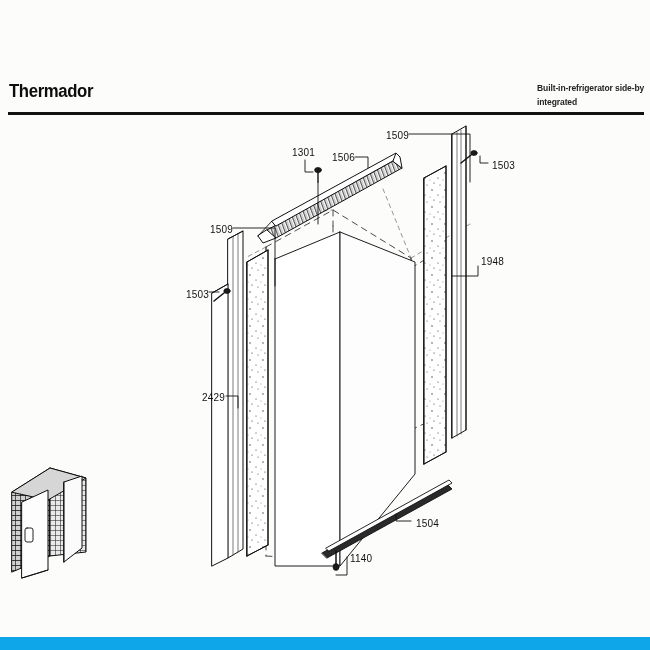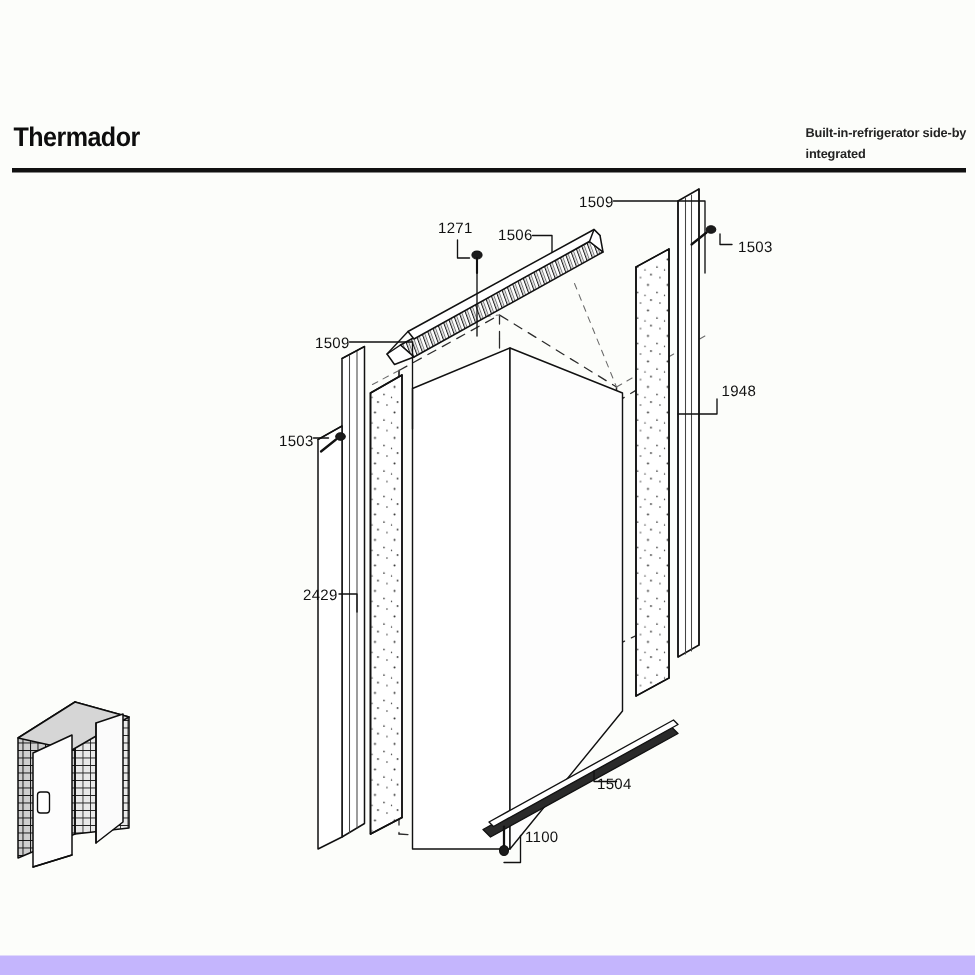--- a/index.html
+++ b/index.html
@@ -4,21 +4,21 @@
 <style>
   html, body {
     margin: 0;
     padding: 0;
     background: #ffffff;
   }
   #page {
     position: relative;
     width: 650px;
     height: 650px;
-    background: #c4b5fd;
+    background: #0ea5e9;
     overflow: hidden;
     font-family: "Liberation Sans", sans-serif;
   }
   
   #scan-bg {
     position: absolute;
     left: 0; top: 0;
     width: 650px; height: 637px;
     background: #fcfdfa;
   }
@@ -268,25 +268,25 @@
         <path d="M64 482 L82 476 L82 548 L64 562 Z" fill="#fbfbfb" stroke="#0d0d0d" stroke-width="1"></path>
         <path d="M64 482 L64 562" stroke="#0d0d0d" stroke-width="0.9"></path>
 
         <path d="M22 578 L48 570" stroke="#0d0d0d" stroke-width="0.9"></path>
       </g>
 
     </g>
   </svg>
 
   <div id="callouts">
-    <div class="callout" style="left:292px; top:147px;">1271</div>
+    <div class="callout" style="left:292px; top:147px;">1301</div>
     <div class="callout" style="left:332px; top:152px;">1506</div>
     <div class="callout" style="left:386px; top:130px;">1509</div>
     <div class="callout" style="left:492px; top:160px;">1503</div>
     <div class="callout" style="left:481px; top:256px;">1948</div>
     <div class="callout" style="left:210px; top:224px;">1509</div>
     <div class="callout" style="left:186px; top:289px;">1503</div>
     <div class="callout" style="left:202px; top:392px;">2429</div>
-    <div class="callout" style="left:398px; top:518px;">1504</div>
-    <div class="callout" style="left:350px; top:553px;">1100</div>
+    <div class="callout" style="left:416px; top:518px;">1504</div>
+    <div class="callout" style="left:350px; top:553px;">1140</div>
   </div>
 
 </div>
 
 </body></html>

